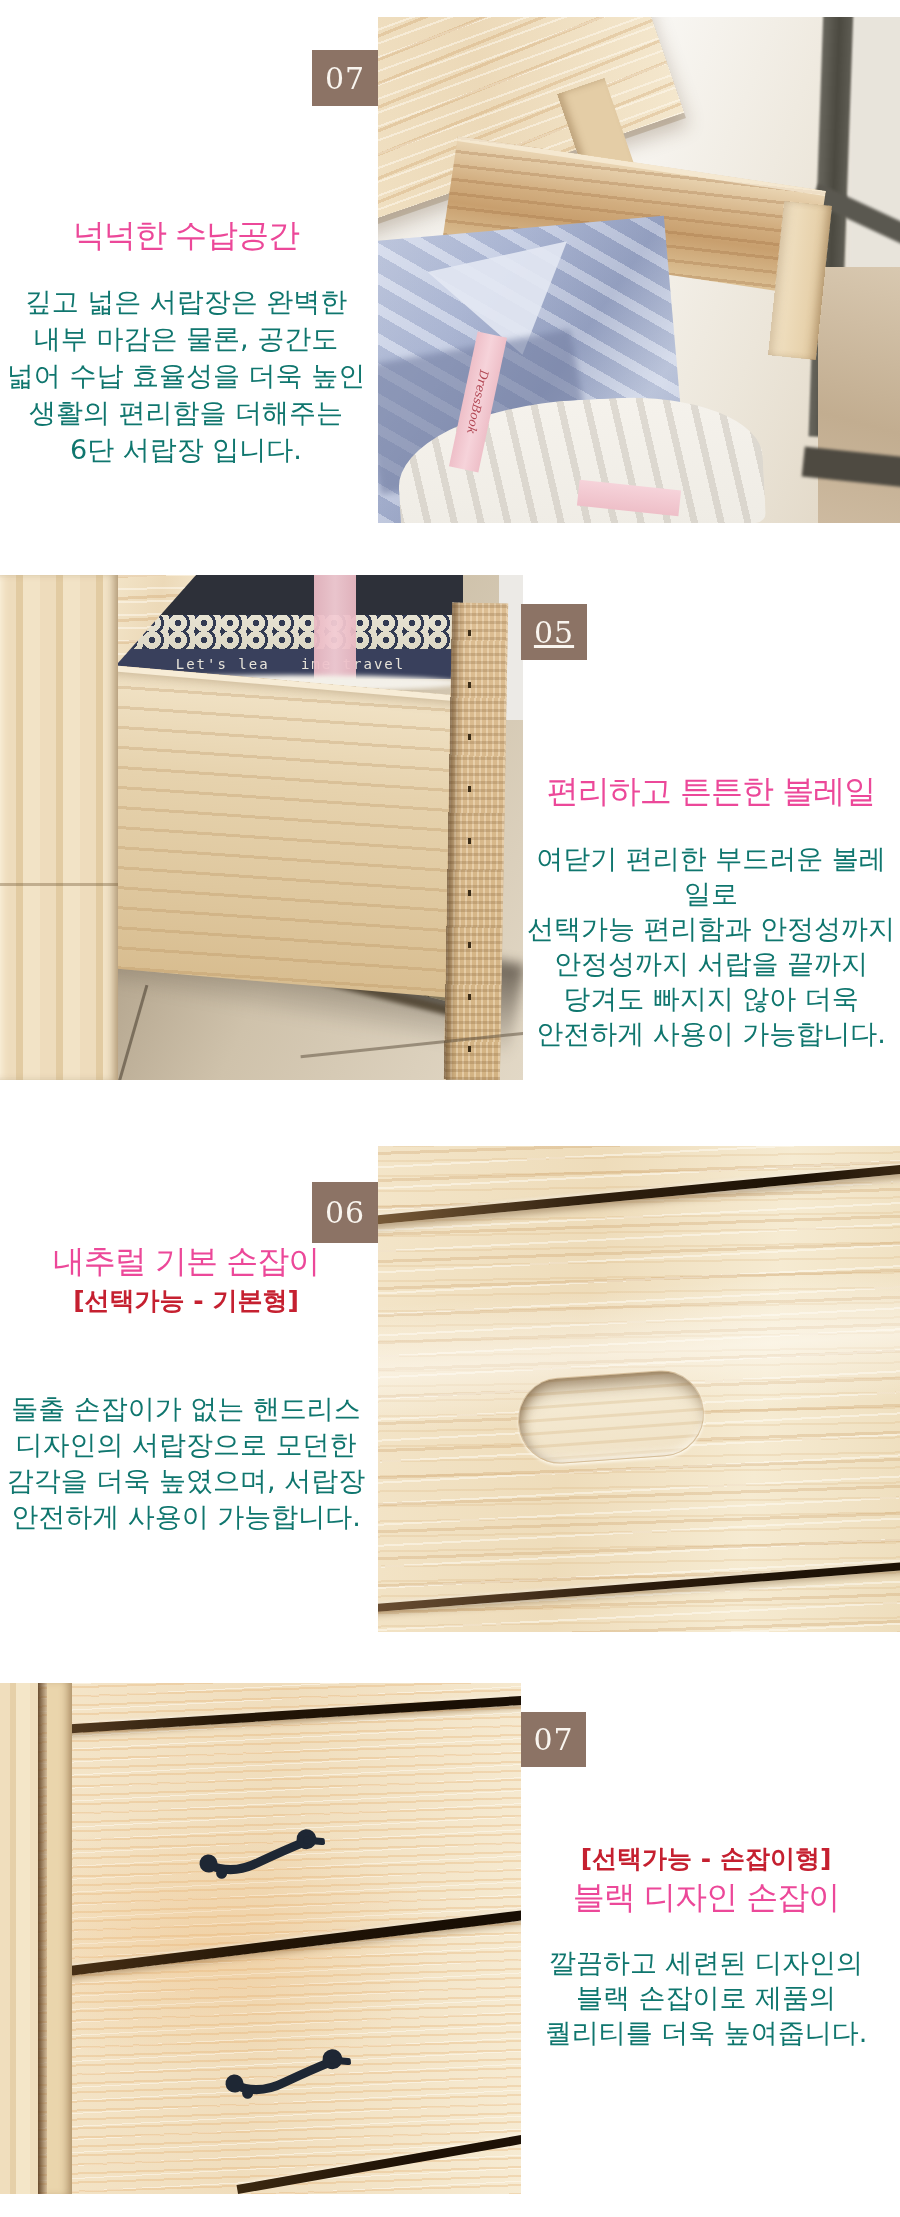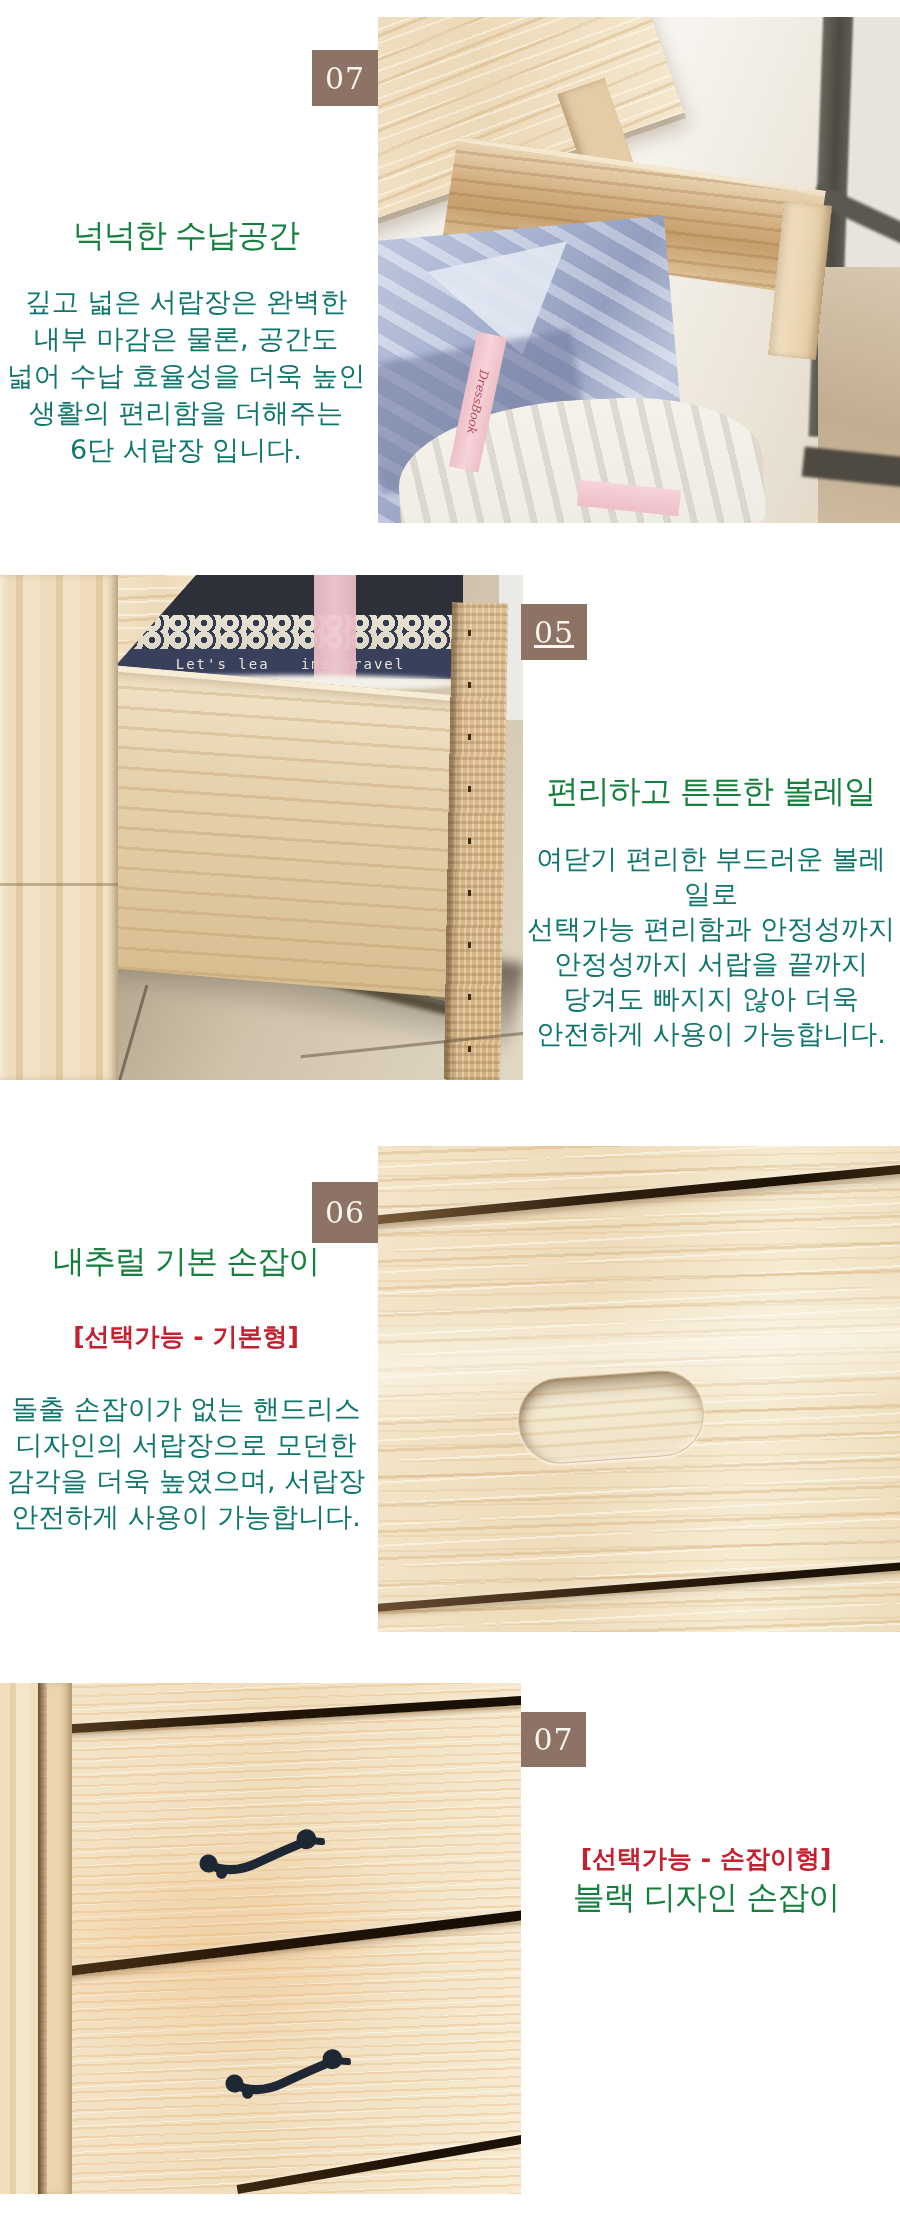--- a/index.html
+++ b/index.html
@@ -7,21 +7,21 @@
          font-family:"DejaVu Sans","Liberation Sans",sans-serif;}
   .photo{position:absolute;overflow:hidden;background:#eee;}
   .layer{position:absolute;}
 
   
   .badge{position:absolute;display:flex;align-items:center;justify-content:center;
          background:#8c7365;color:#f9f5ef;font-family:"DejaVu Serif","Liberation Serif",serif;
          font-size:30px;letter-spacing:1px;}
 
   
-  .t-title{position:absolute;text-align:center;color:#15803d;
+  .t-title{position:absolute;text-align:center;color:#ec4899;
            font-family:"DejaVu Serif","Liberation Serif",serif;font-size:32px;letter-spacing:-1px;}
   .t-red{position:absolute;text-align:center;color:#c52030;font-size:25px;font-weight:600;}
   .t-body{position:absolute;text-align:center;color:#0f766e;font-size:27px;line-height:37px;}
   .t-body.tight{line-height:35px;}
 
   
   .wood-h{background-image:
       repeating-linear-gradient(177deg, rgba(200,150,90,.28) 0 3px, rgba(0,0,0,0) 3px 22px),
       repeating-linear-gradient(179deg, rgba(255,250,240,.5) 0 2px, rgba(0,0,0,0) 2px 13px),
       linear-gradient(100deg,#f2e3c6,#ecd9b8 50%,#f4e7cd);}
@@ -162,21 +162,21 @@
       background:linear-gradient(90deg, rgba(90,60,30,.9), rgba(150,110,65,.35));}
   .p7-post-inner{left:47px;top:0;width:25px;height:511px;background:#ead5ac;
       box-shadow:inset -8px 0 8px -4px rgba(120,85,45,.55);}
   .p7-handle{position:absolute;width:130px;height:50px;transform:rotate(-6deg);}
 
   
   #s04-title{left:0;top:214px;width:372px;}
   #s04-body{left:0;top:283px;width:372px;}
   #s05-title{left:525px;top:770px;width:372px;}
   #s05-body{left:525px;top:841px;width:372px;}
-  #s06-red{left:0;top:1284px;width:372px;margin-top:36px;}
+  #s06-red{left:0;top:1284px;width:372px;}
   #s06-title{left:0;top:1240px;width:372px;}
   #s06-body{left:0;top:1391px;width:372px;line-height:36px;}
   #s07-red{left:525px;top:1842px;width:362px;}
   #s07-title{left:525px;top:1876px;width:362px;}
   #s07-body{left:525px;top:1945px;width:362px;}
 
   #b04{left:312px;top:50px;width:66px;height:56px;}
   #b05{left:521px;top:604px;width:66px;height:56px;text-decoration:underline;}
   #b06{left:312px;top:1182px;width:66px;height:61px;}
   #b07{left:521px;top:1712px;width:65px;height:55px;}
@@ -300,14 +300,19 @@
       <circle cx="24" cy="38" r="5.5" fill="#1e2734"></circle>
       <circle cx="112" cy="13" r="10" fill="#1e2734"></circle>
       <path d="M112 14 L127 17" stroke="#1e2734" stroke-width="7" stroke-linecap="round"></path>
     </svg>
   </div>
   <div class="badge" id="b07">
     <span>07</span>
   </div>
   <div class="t-red" id="s07-red">[선택가능 - 손잡이형]</div>
   <div class="t-title" id="s07-title">블랙 디자인 손잡이</div>
+  <div class="t-body tight" id="s07-body">
+    <div>깔끔하고 세련된 디자인의</div>
+    <div>블랙 손잡이로 제품의</div>
+    <div>퀄리티를 더욱 높여줍니다.</div>
+  </div>
 
 </div>
 
 </body></html>

